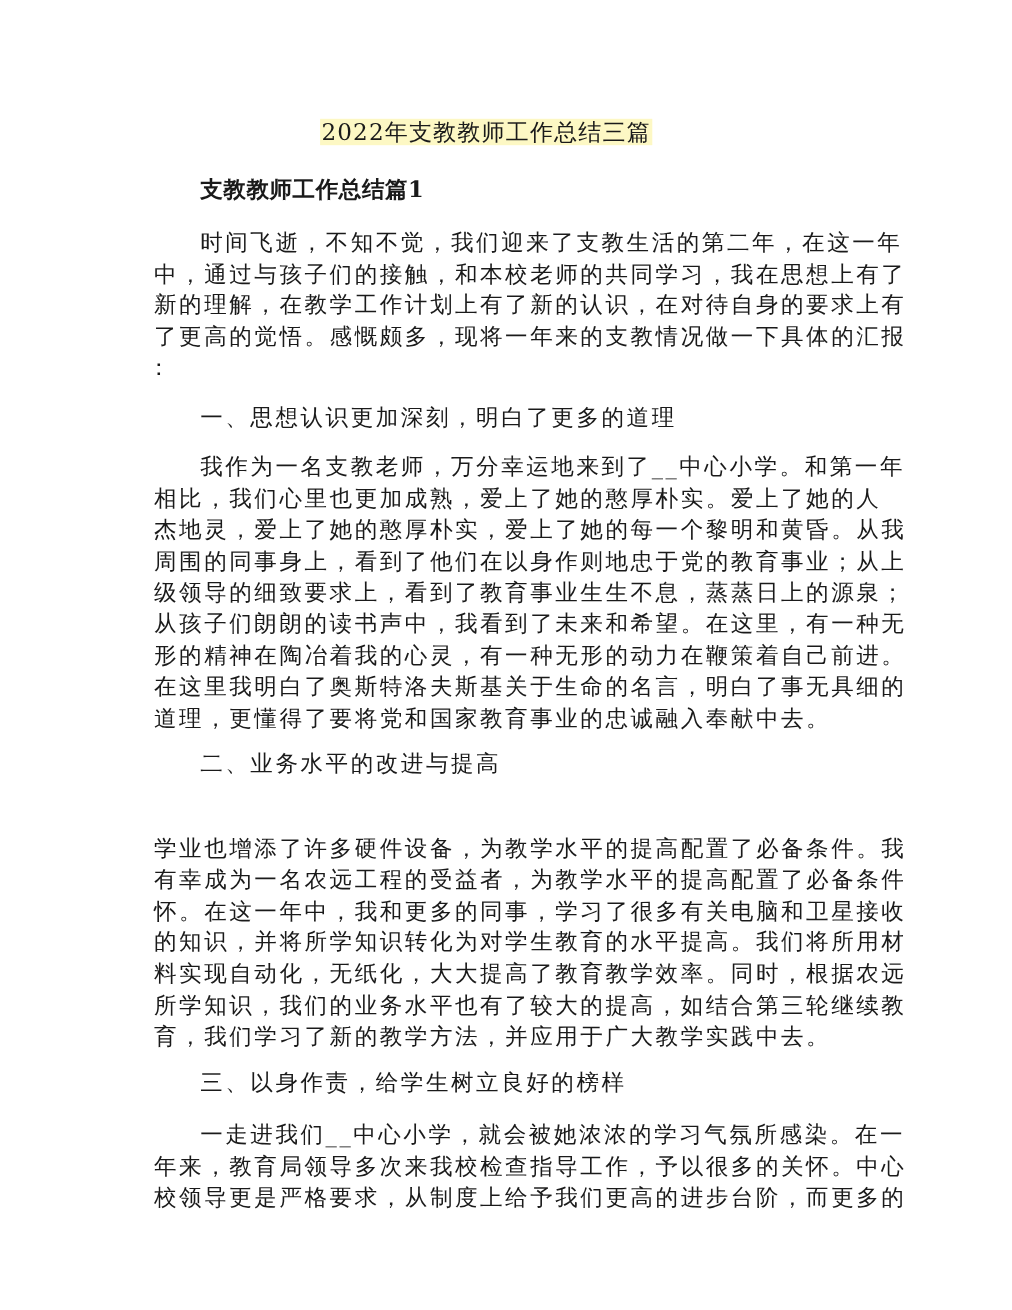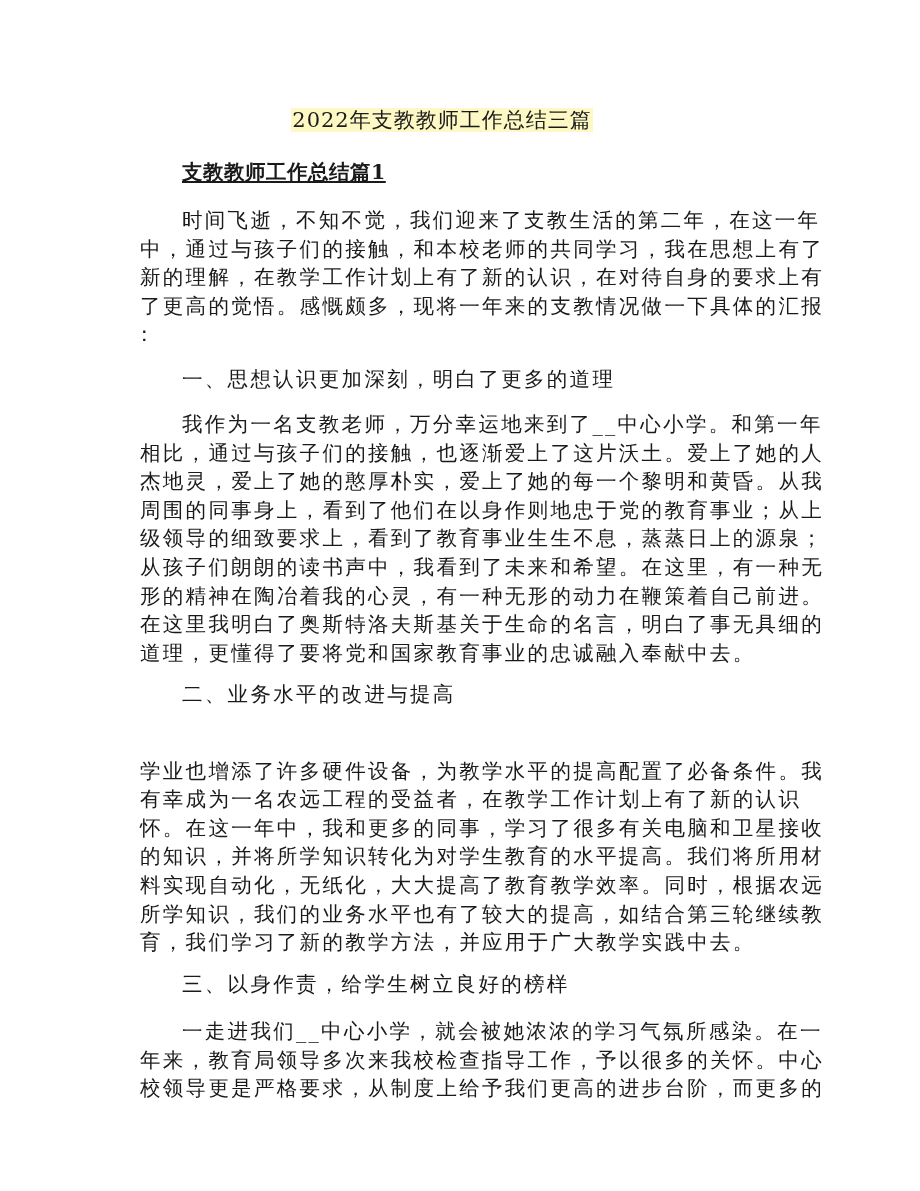--- a/index.html
+++ b/index.html
@@ -4,53 +4,53 @@
 <style>
   html, body { margin:0; padding:0; background:#ffffff; }
   body { width:920px; height:1191px; position:relative; overflow:hidden;
          font-family:"DejaVu Serif","Liberation Serif",serif; color:#1a1a1a; }
   .page { position:absolute; left:0; top:0; width:920px; height:1191px; }
   .title { position:absolute; top:106px; left:0; width:884px; text-align:center;
            font-size:21px; line-height:28px; }
   .title span { background:#fdf8c4; padding:0 1px; letter-spacing:1px; }
   .line { position:absolute; left:140px; width:630px; font-size:20.5px; line-height:28px;
           white-space:nowrap; letter-spacing:2.3px; }
-  .h1 { font-weight:bold; letter-spacing:0.5px;text-decoration:underline; }
+  .h1 { font-weight:bold; letter-spacing:0.5px; }
   .indent { left:182px; }
 </style>
 </head>
 <body>
 
 <div class="page">
   <div class="title"><span>2022年支教教师工作总结三篇</span></div>
 
   <div class="line h1 indent" style="top:158px">支教教师工作总结篇1</div>
 
   <div class="line indent" style="top:206px">时间飞逝，不知不觉，我们迎来了支教生活的第二年，在这一年</div>
   <div class="line" style="top:235px">中，通过与孩子们的接触，和本校老师的共同学习，我在思想上有了</div>
   <div class="line" style="top:263px">新的理解，在教学工作计划上有了新的认识，在对待自身的要求上有</div>
   <div class="line" style="top:292px">了更高的觉悟。感慨颇多，现将一年来的支教情况做一下具体的汇报</div>
   <div class="line" style="top:320px;left:134px">：</div>
 
   <div class="line indent" style="top:365px">一、思想认识更加深刻，明白了更多的道理</div>
 
   <div class="line indent" style="top:410px">我作为一名支教老师，万分幸运地来到了__中心小学。和第一年</div>
-  <div class="line" style="top:439px">相比，通过与孩子们的接触，也逐渐爱上了这片沃土。爱上了她的人</div>
+  <div class="line" style="top:439px">相比，我们心里也更加成熟，爱上了她的憨厚朴实。爱上了她的人</div>
   <div class="line" style="top:467px">杰地灵，爱上了她的憨厚朴实，爱上了她的每一个黎明和黄昏。从我</div>
   <div class="line" style="top:496px">周围的同事身上，看到了他们在以身作则地忠于党的教育事业；从上</div>
   <div class="line" style="top:524px">级领导的细致要求上，看到了教育事业生生不息，蒸蒸日上的源泉；</div>
   <div class="line" style="top:582px">形的精神在陶冶着我的心灵，有一种无形的动力在鞭策着自己前进。</div>
   <div class="line" style="top:553px">从孩子们朗朗的读书声中，我看到了未来和希望。在这里，有一种无</div>
   <div class="line" style="top:610px">在这里我明白了奥斯特洛夫斯基关于生命的名言，明白了事无具细的</div>
   <div class="line" style="top:639px">道理，更懂得了要将党和国家教育事业的忠诚融入奉献中去。</div>
 
   <div class="line indent" style="top:680px">二、业务水平的改进与提高</div>
 
   <div class="line" style="top:757px">学业也增添了许多硬件设备，为教学水平的提高配置了必备条件。我</div>
-  <div class="line" style="top:785px">有幸成为一名农远工程的受益者，在教学工作计划上有了新的认识</div>
+  <div class="line" style="top:785px">有幸成为一名农远工程的受益者，为教学水平的提高配置了必备条件</div>
   <div class="line" style="top:814px">怀。在这一年中，我和更多的同事，学习了很多有关电脑和卫星接收</div>
   <div class="line" style="top:842px">的知识，并将所学知识转化为对学生教育的水平提高。我们将所用材</div>
   <div class="line" style="top:871px">料实现自动化，无纸化，大大提高了教育教学效率。同时，根据农远</div>
   <div class="line" style="top:900px">所学知识，我们的业务水平也有了较大的提高，如结合第三轮继续教</div>
   <div class="line" style="top:928px">育，我们学习了新的教学方法，并应用于广大教学实践中去。</div>
 
   <div class="line indent" style="top:970px">三、以身作责，给学生树立良好的榜样</div>
 
   <div class="line indent" style="top:1017px">一走进我们__中心小学，就会被她浓浓的学习气氛所感染。在一</div>
   <div class="line" style="top:1046px">年来，教育局领导多次来我校检查指导工作，予以很多的关怀。中心</div>

